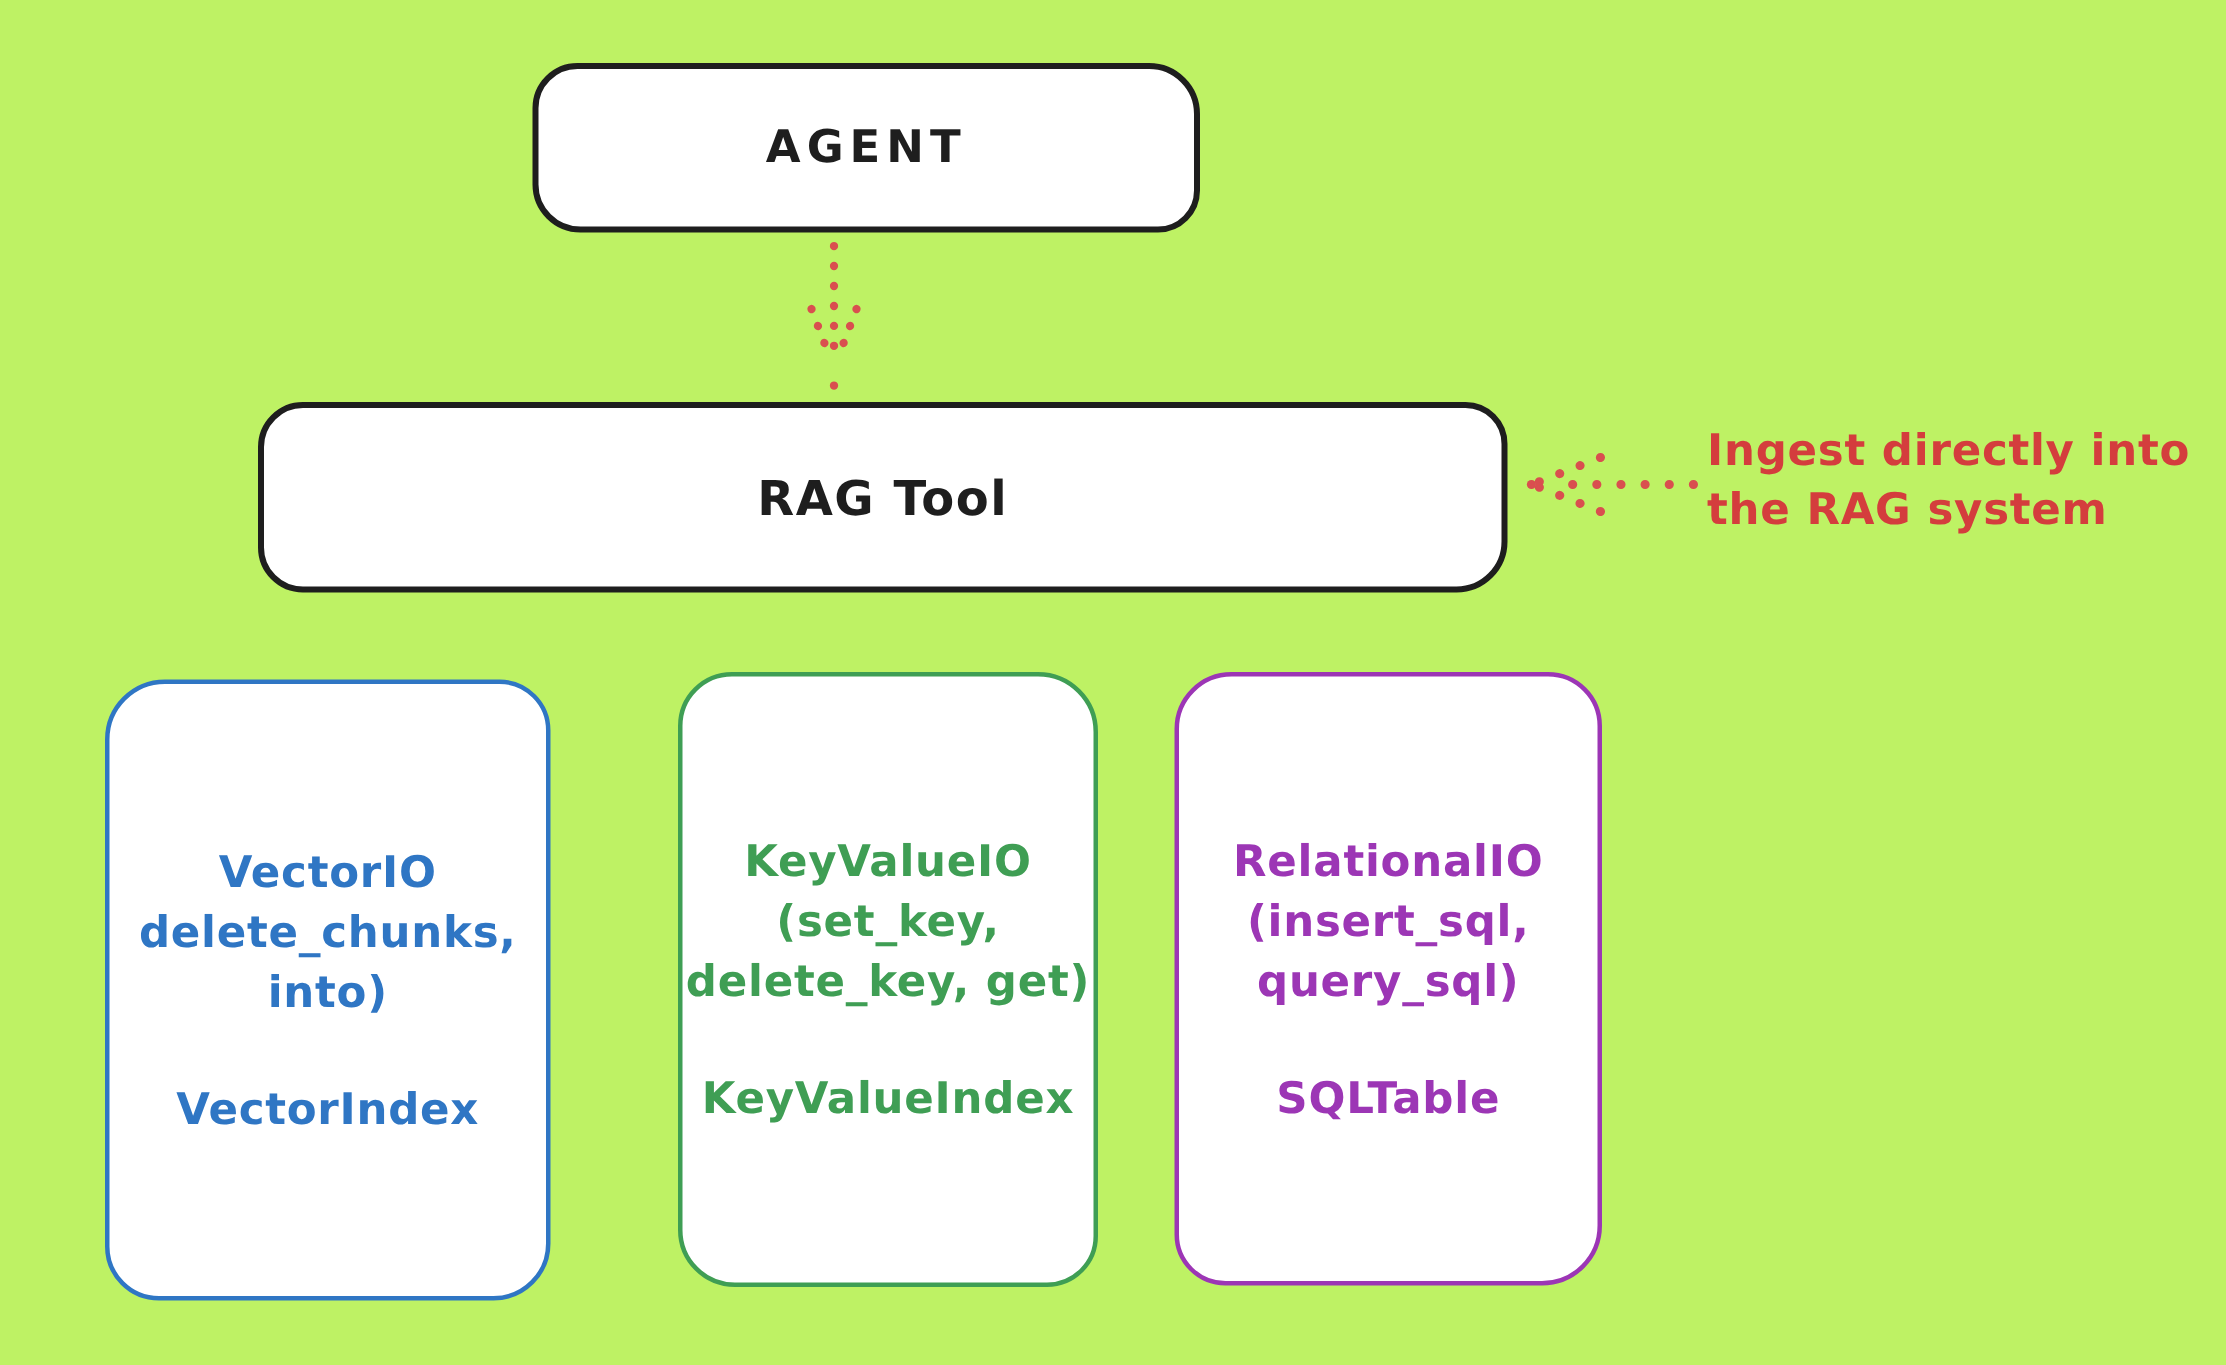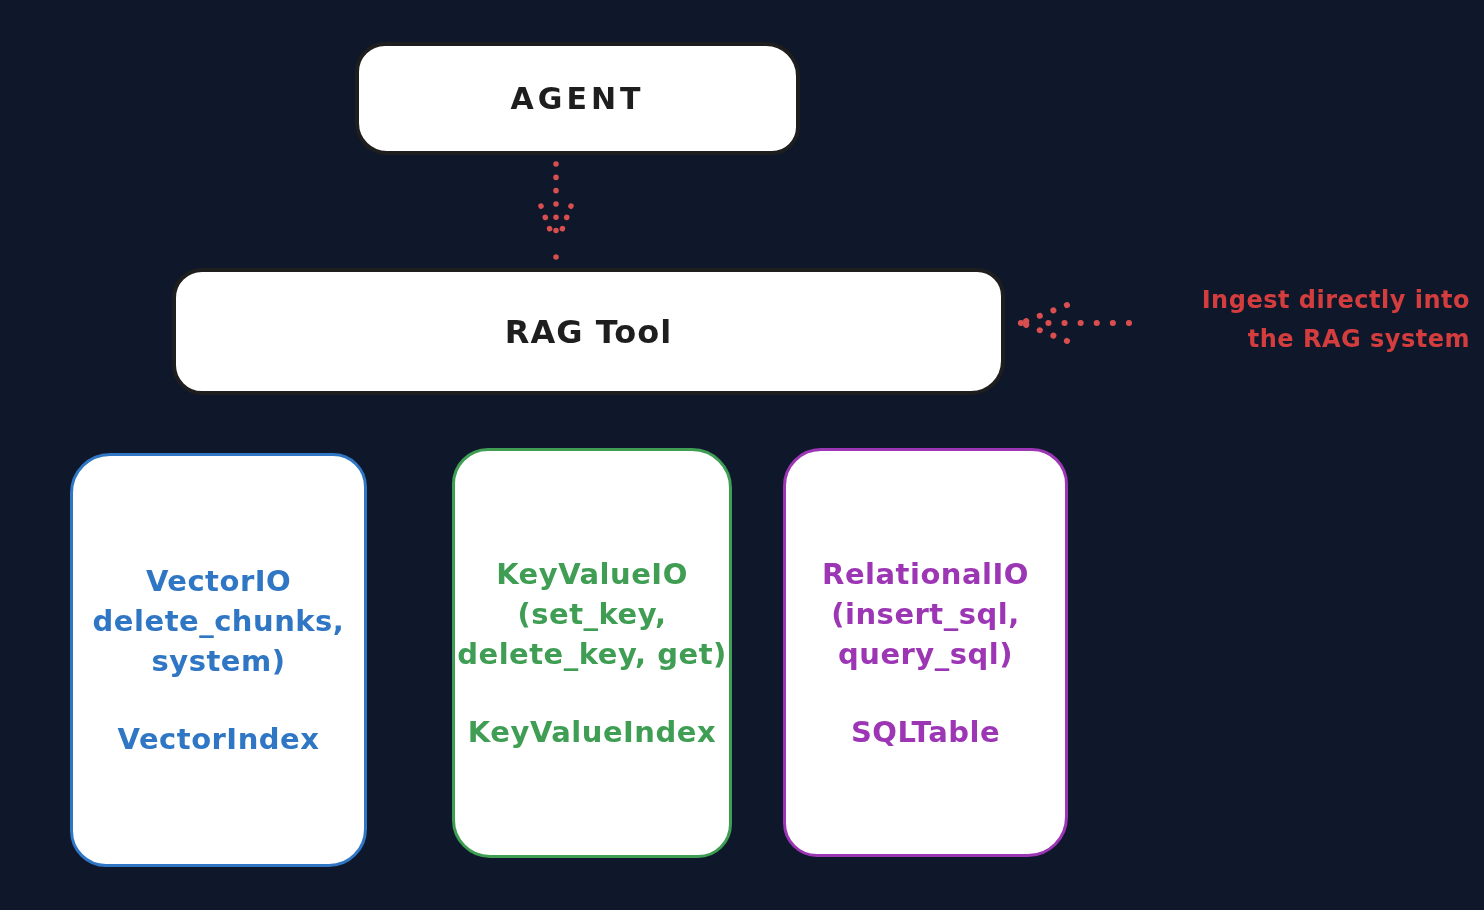--- a/index.html
+++ b/index.html
@@ -4,21 +4,21 @@
 <style>
   html, body {
     margin: 0;
     padding: 0;
     background: #ffffff;
   }
   #canvas {
     position: relative;
     width: 1484px;
     height: 910px;
-    background: #0f172a;
+    background: #bef264;
     overflow: hidden;
     font-family: "DejaVu Sans", "Liberation Sans", sans-serif;
   }
   .node {
     position: absolute;
     background: #ffffff;
     border: 4px solid #1e1e1e;
     box-sizing: border-box;
     display: flex;
     align-items: center;
@@ -88,23 +88,23 @@
     width: 44px; height: 104px;
   }
   #ingest-arrow {
     left: 1012px; top: 298px;
     width: 122px; height: 50px;
   }
   #ingest-annotation {
     position: absolute;
     left: 1138px; top: 281px;
     width: 332px;
-    text-align: right;
+    text-align: left;
     color: #d43d3d;
-    font-size: 24px;
+    font-size: 29px;
     font-weight: 700;
     line-height: 39px;
     letter-spacing: 0.5px;
   }
   .ann-line { display: block; }
 </style>
 </head>
 <body>
 
 <div id="canvas">
@@ -136,21 +136,21 @@
   </svg>
 
   <div id="ingest-annotation">
     <span class="ann-line">Ingest directly into</span>
     <span class="ann-line">the RAG system</span>
   </div>
 
   <div class="node io-node" id="vector-node">
     <span class="io-line">VectorIO</span>
     <span class="io-line">delete_chunks,</span>
-    <span class="io-line">system)</span>
+    <span class="io-line">into)</span>
     <span class="footer-label">VectorIndex</span>
   </div>
 
   <div class="node io-node" id="keyvalue-node">
     <span class="io-line">KeyValueIO</span>
     <span class="io-line">(set_key,</span>
     <span class="io-line">delete_key, get)</span>
     <span class="footer-label">KeyValueIndex</span>
   </div>
 

